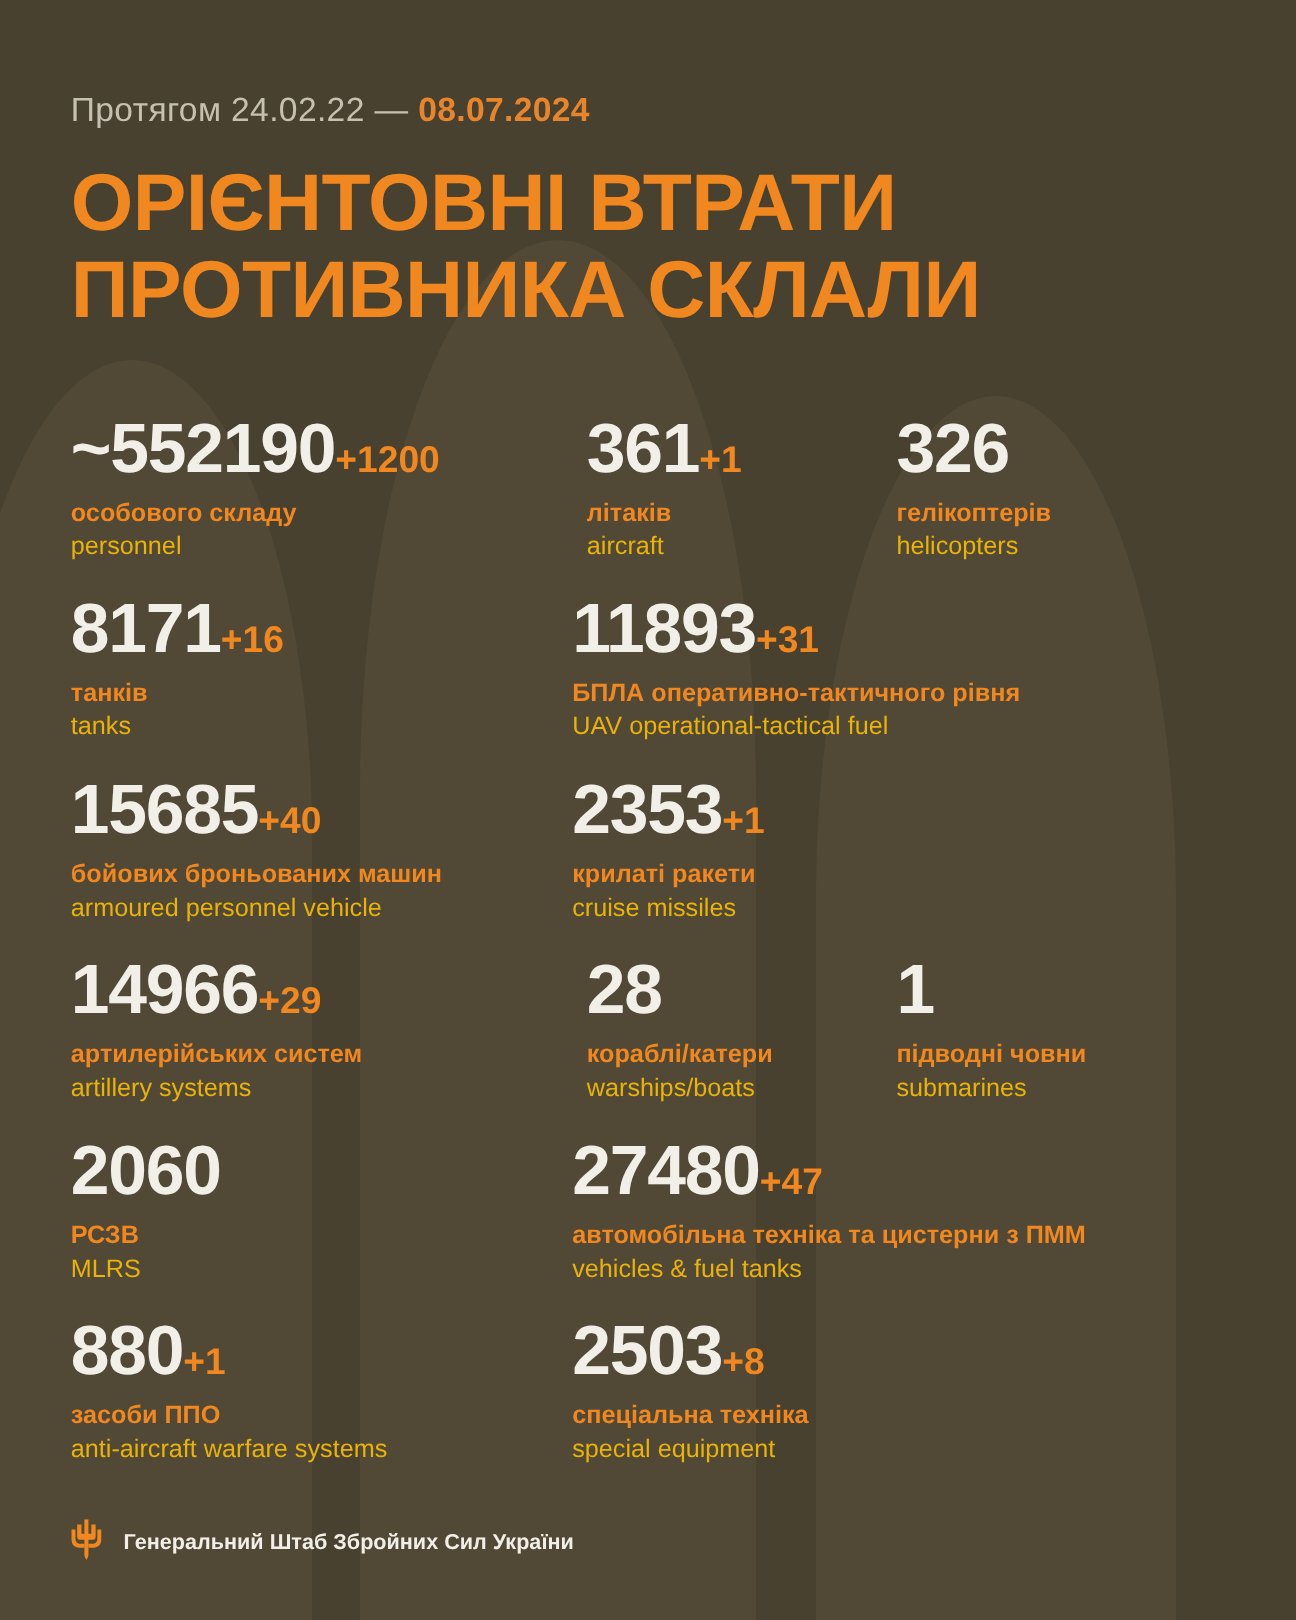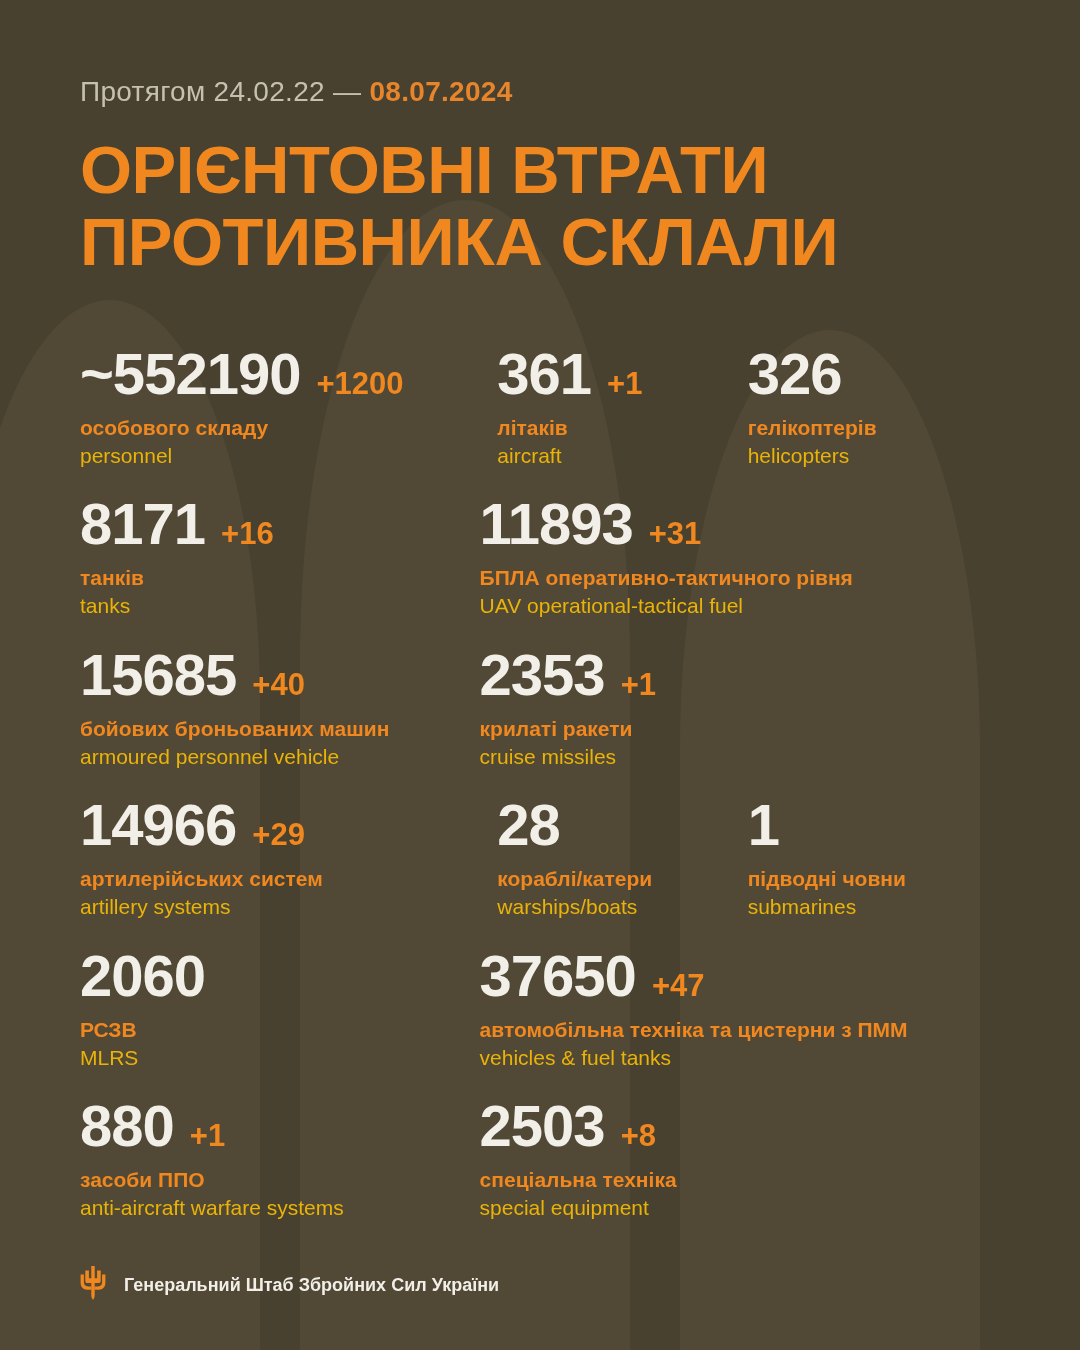--- a/index.html
+++ b/index.html
@@ -46,21 +46,21 @@
     left: 680px;
     top: 330px;
     width: 300px;
     height: 1100px;
     border-top-left-radius: 150px 420px;
     border-top-right-radius: 150px 420px;
   }
   .content {
     position: relative;
     z-index: 2;
-    padding: 0 80px;
+    padding: 0 59px;
   }
   .date-line {
     padding-top: 76px;
     font-size: 28px;
     letter-spacing: 0.3px;
     color: #e8852a;
     font-weight: 700;
   }
   .date-line .date-prefix {
     color: #c5c0b0;
@@ -92,21 +92,21 @@
     position: relative;
   }
   .col-left { width: 430px; }
   .col-mid  { width: 258px; }
   .col-right{ width: 260px; }
   .col-wide { width: 560px; }
 
   .num-line {
     display: flex;
     align-items: baseline;
-    gap: 16px;
+    gap: 0;
     white-space: nowrap;
   }
   .num {
     color: #f2efe9;
     font-weight: 700;
     font-size: 58px;
     line-height: 1;
     letter-spacing: -1px;
   }
   .delta {
@@ -268,21 +268,21 @@
         <div class="cell col-left">
           <div class="num-line">
             <span class="num">2060</span>
             <span class="delta"></span>
           </div>
           <div class="lbl-ua">РСЗВ</div>
           <div class="lbl-en">MLRS</div>
         </div>
         <div class="cell col-wide">
           <div class="num-line">
-            <span class="num">37650</span>
+            <span class="num">27480</span>
             <span class="delta">+47</span>
           </div>
           <div class="lbl-ua">автомобільна техніка та цистерни з ПММ</div>
           <div class="lbl-en">vehicles &amp; fuel tanks</div>
         </div>
       </div>
 
       <div class="row">
         <div class="cell col-left">
           <div class="num-line">

